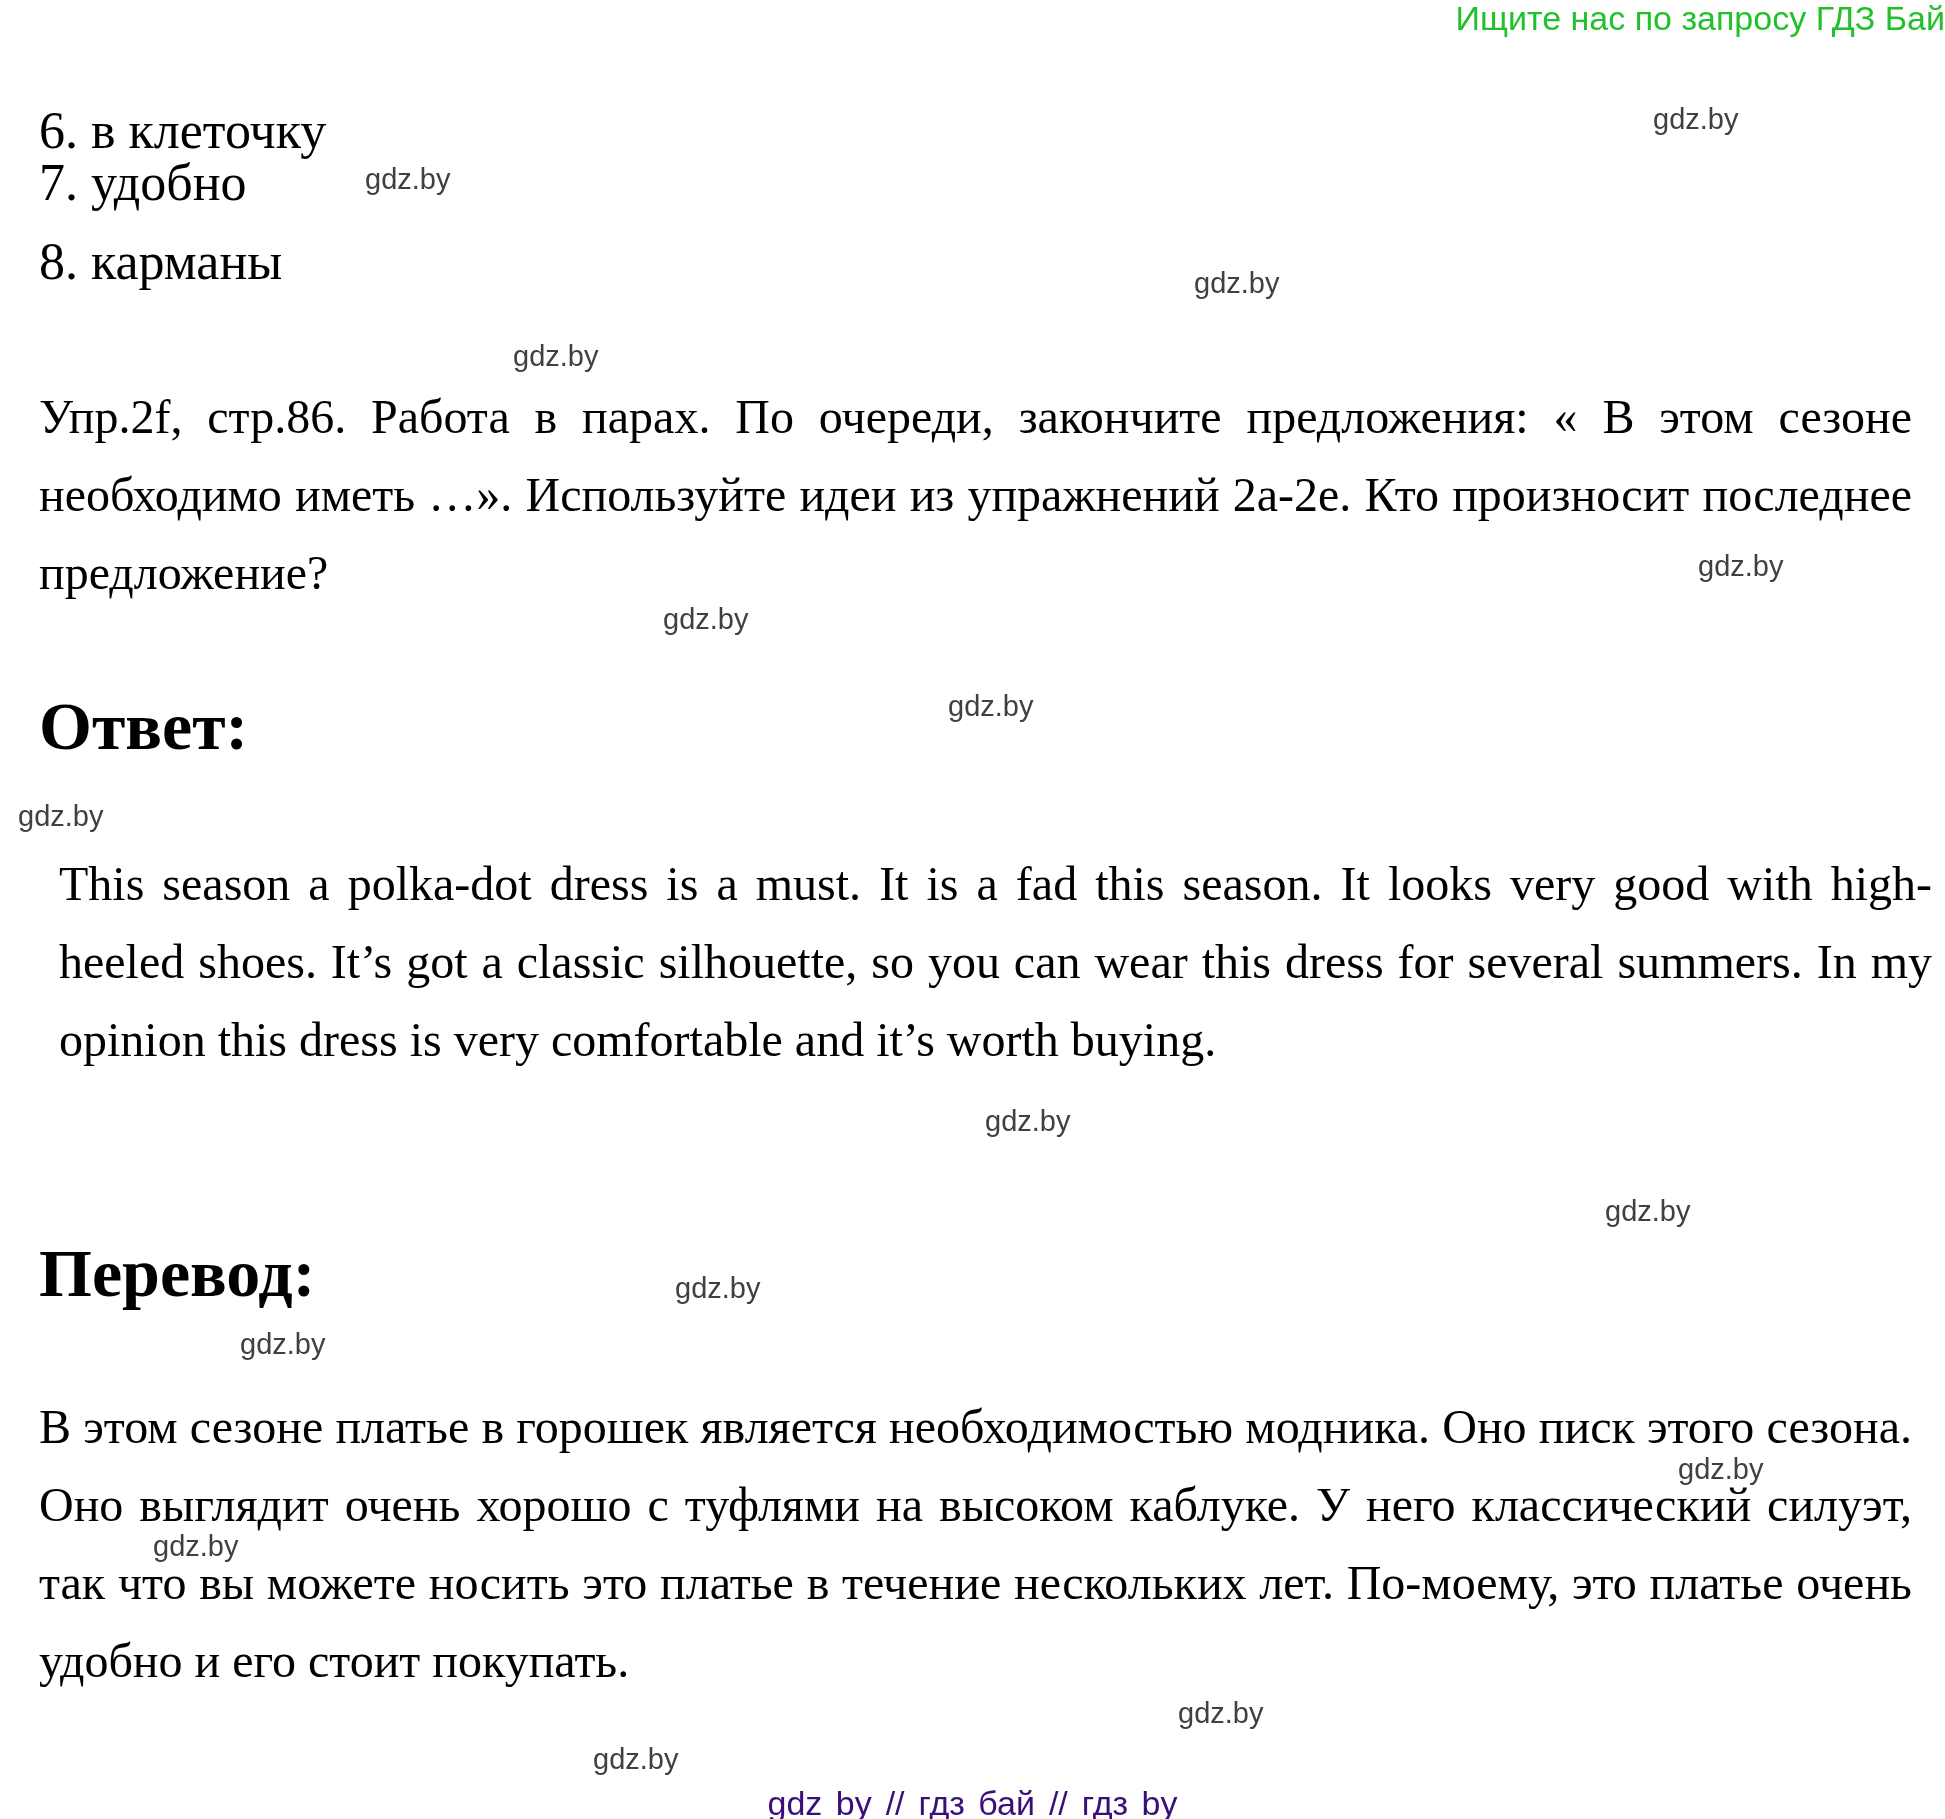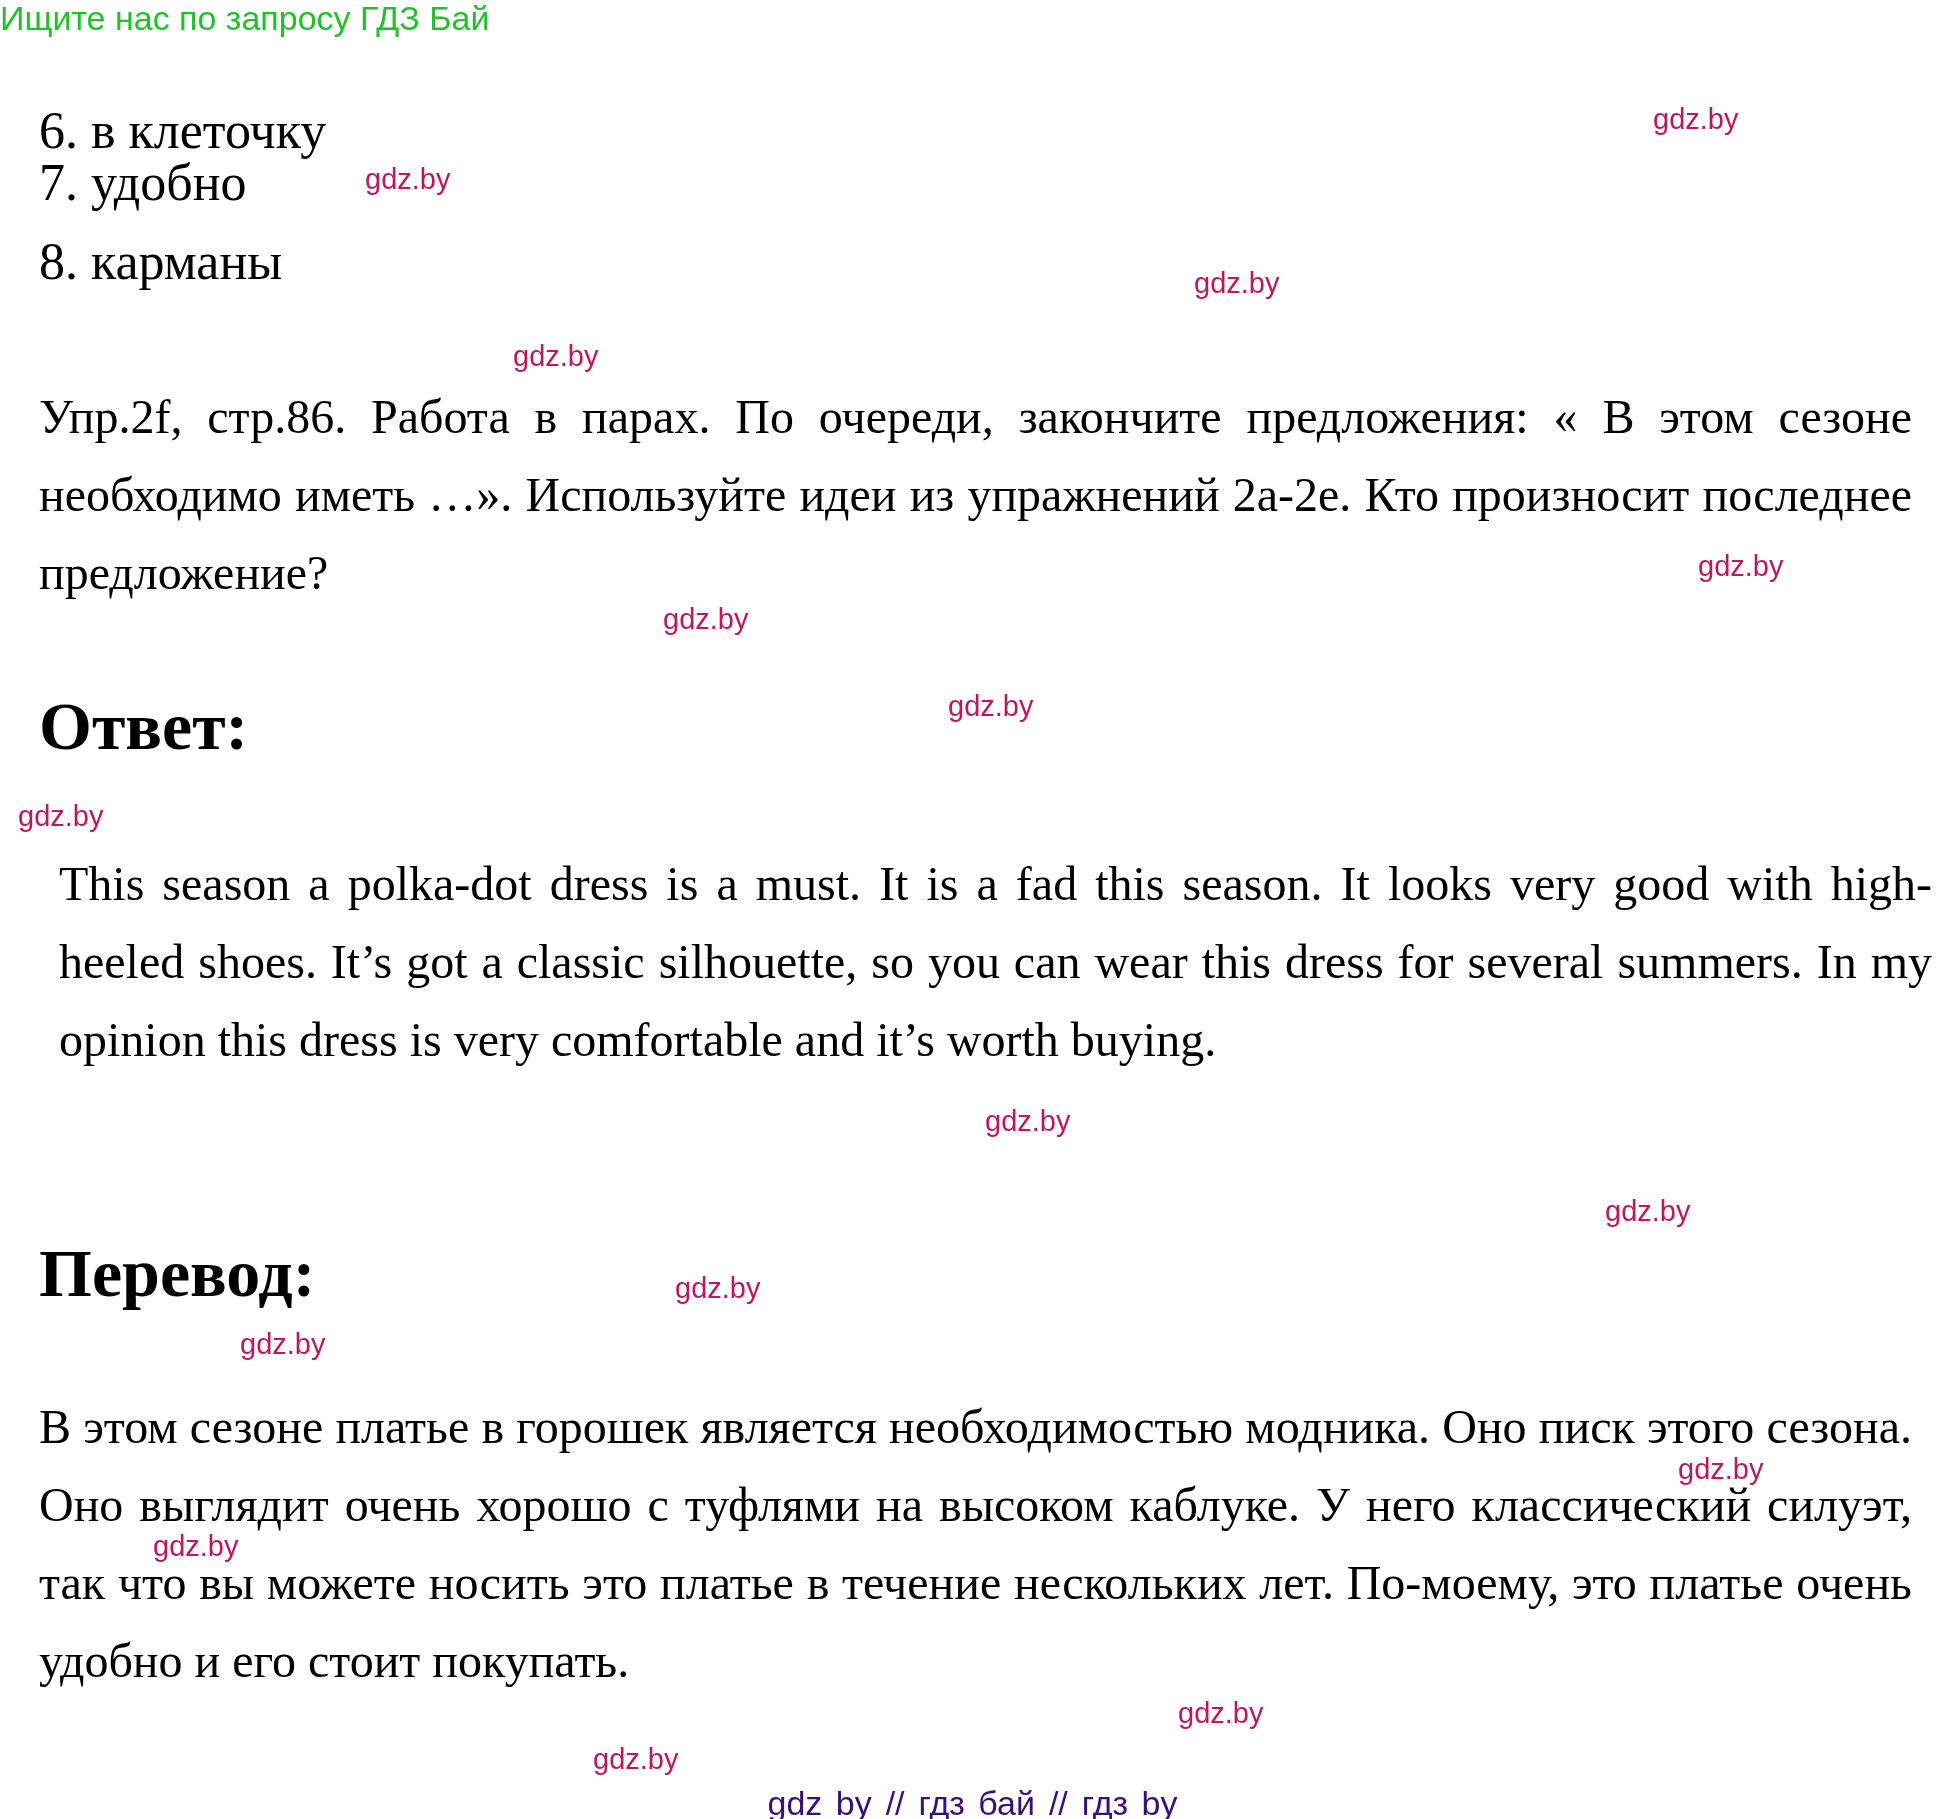--- a/index.html
+++ b/index.html
@@ -13,21 +13,21 @@
       position: relative;
       overflow: hidden;
       font-family: "Liberation Serif", "DejaVu Serif", serif;
       color: #000000;
     }
     .top-banner {
       position: absolute;
       top: 0;
       left: 0;
       width: 1945px;
-      text-align: left;
+      text-align: right;
       font-family: "Liberation Sans", "DejaVu Sans", sans-serif;
       font-size: 34px;
       line-height: 36px;
       color: #22c02a;
     }
     .footer-banner {
       position: absolute;
       top: 1785px;
       left: 0;
       width: 1945px;
@@ -60,21 +60,21 @@
       left: 39px;
       font-size: 68px;
       line-height: 60px;
       font-weight: bold;
     }
     .wm {
       position: absolute;
       font-family: "Liberation Sans", "DejaVu Sans", sans-serif;
       font-size: 29px;
       line-height: 32px;
-      color: #be185d;
+      color: #404040;
       white-space: nowrap;
     }
   </style>
 </head>
 <body>
 
 <div class="top-banner">Ищите нас по запросу ГДЗ Бай</div>
 
 <div class="list-item" style="top:76px;margin-top:25px;">
   <span>6.</span>

